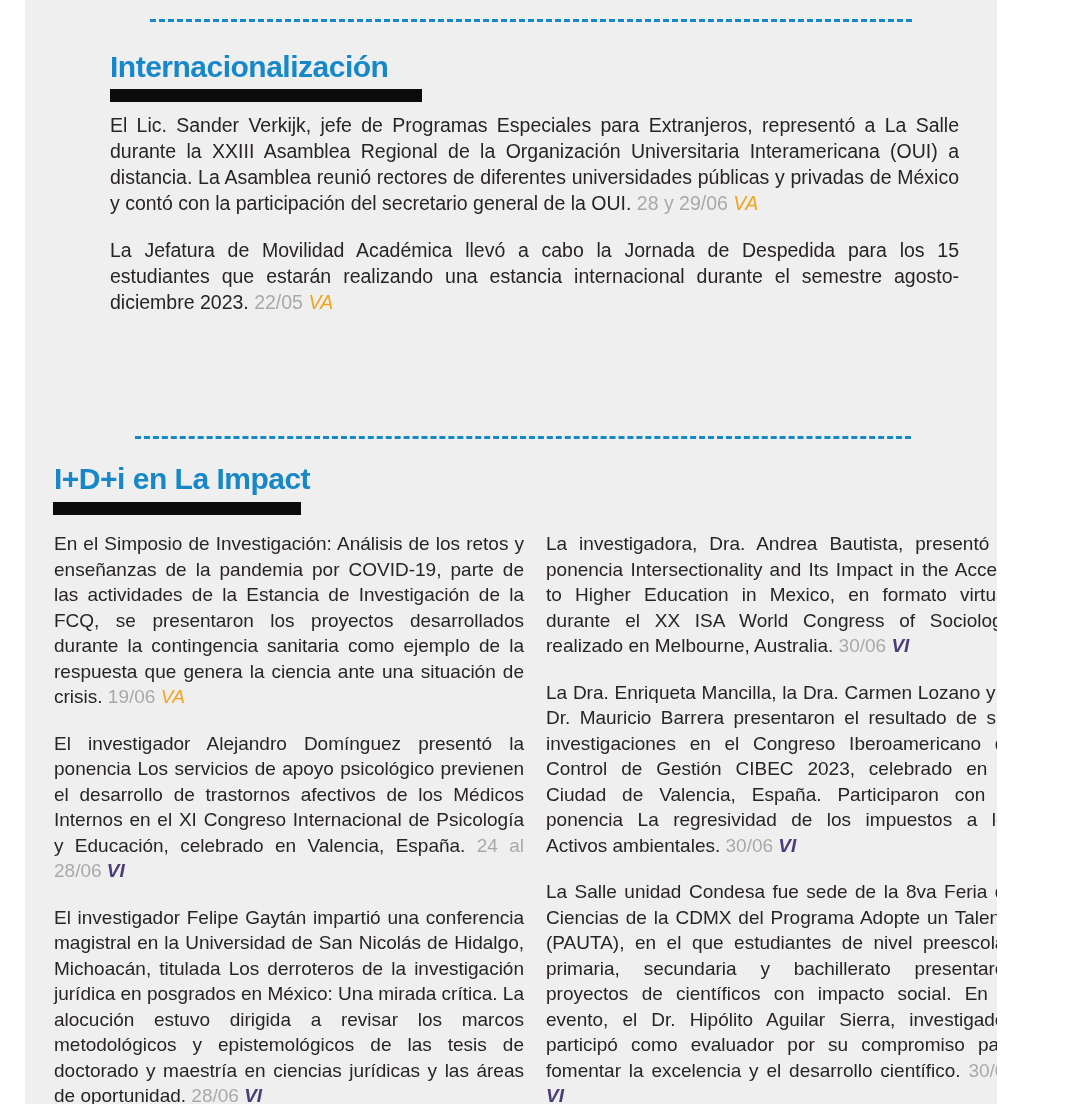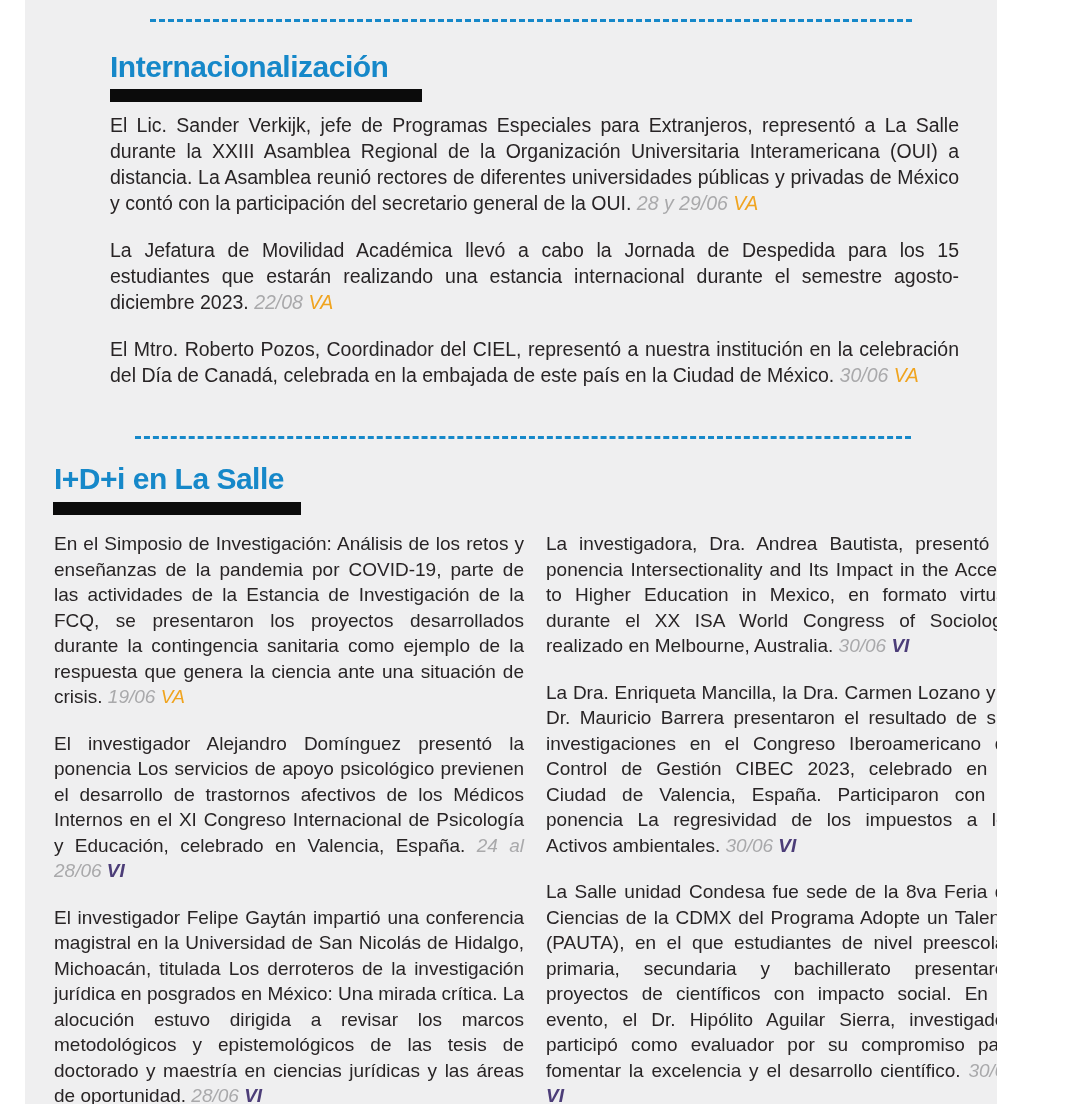--- a/index.html
+++ b/index.html
@@ -69,43 +69,42 @@
   }
   .column {
     width:470px;
     font-size:19px;
     line-height:25.5px;
     text-align:justify;
   }
   .column .paragraph { margin-bottom:21px; }
   .seg-n  { font-style:normal; }
   .seg-i  { }
-  .seg-d  { font-style:italic; color:var(--date-gray); }
+  .seg-d  { color:var(--date-gray); }
   .seg-va { font-style:italic; color:var(--accent-orange);margin-top:44px; }
   .seg-vi { font-style:italic; color:var(--accent-purple);font-weight:bold; }
 </style>
 </head>
 <body>
 
 <div class="sheet">
 
   <div class="dashed-divider divider-1"></div>
 
   <div class="section-title title-1">Internacionalización</div>
   <div class="title-bar bar-1"></div>
 
   <div class="intl-paragraphs">
       <p class="paragraph"><span class="seg-n">El Lic. Sander Verkijk, jefe de Programas Especiales para Extranjeros, representó a La Salle durante la </span><span class="seg-i">XXIII Asamblea Regional de la Organización Universitaria Interamericana (OUI)</span><span class="seg-n"> a distancia. La Asamblea reunió rectores de diferentes universidades públicas y privadas de México y contó con la participación del secretario general de la OUI. </span><span class="seg-d">28 y 29/06 </span><span class="seg-va">VA</span></p>
-      <p class="paragraph"><span class="seg-n">La Jefatura de Movilidad Académica llevó a cabo la Jornada de Despedida para los 15 estudiantes que estarán realizando una estancia internacional durante el semestre agosto-diciembre 2023. </span><span class="seg-d">22/08 </span><span class="seg-va">VA</span></p>
-      <p class="paragraph"><span class="seg-n">El Mtro. Roberto Pozos, Coordinador del CIEL, representó a nuestra institución en la celebración del Día de Canadá, celebrada en la embajada de este país en la Ciudad de México. </span><span class="seg-d">30/06 </span><span class="seg-va">VA</span></p>
+      <p class="paragraph"><span class="seg-n">La Jefatura de Movilidad Académica llevó a cabo la Jornada de Despedida para los 15 estudiantes que estarán realizando una estancia internacional durante el semestre agosto-diciembre 2023. </span><span class="seg-d">22/05 </span><span class="seg-va">VA</span></p>
     </div>
 
   <div class="dashed-divider divider-2"></div>
 
-  <div class="section-title title-2">I+D+i en La Salle</div>
+  <div class="section-title title-2">I+D+i en La Impact</div>
   <div class="title-bar bar-2"></div>
 
   <div class="columns">
     <div class="column">
         <p class="paragraph"><span class="seg-n">En el Simposio de Investigación: </span><span class="seg-i">Análisis de los retos y enseñanzas de la pandemia por COVID-19</span><span class="seg-n">, parte de las actividades de la Estancia de Investigación de la FCQ, se presentaron los proyectos desarrollados durante la contingencia sanitaria como ejemplo de la respuesta que genera la ciencia ante una situación de crisis. </span><span class="seg-d">19/06 </span><span class="seg-va">VA</span></p>
         <p class="paragraph"><span class="seg-n">El investigador Alejandro Domínguez presentó la ponencia </span><span class="seg-i">Los servicios de apoyo psicológico previenen el desarrollo de trastornos afectivos de los Médicos Internos</span><span class="seg-n"> en el </span><span class="seg-i">XI Congreso Internacional de Psicología y Educación</span><span class="seg-n">, celebrado en Valencia, España. </span><span class="seg-d">24 al 28/06 </span><span class="seg-vi">VI</span></p>
         <p class="paragraph"><span class="seg-n">El investigador Felipe Gaytán impartió una conferencia magistral en la Universidad de San Nicolás de Hidalgo, Michoacán, titulada </span><span class="seg-i">Los derroteros de la investigación jurídica en posgrados en México: Una mirada crítica</span><span class="seg-n">. La alocución estuvo dirigida a revisar los marcos metodológicos y epistemológicos de las tesis de doctorado y maestría en ciencias jurídicas y las áreas de oportunidad. </span><span class="seg-d">28/06 </span><span class="seg-vi">VI</span></p>
       </div>
     <div class="column">
         <p class="paragraph"><span class="seg-n">La investigadora, Dra. Andrea Bautista, presentó la ponencia </span><span class="seg-i">Intersectionality and Its Impact in the Access to Higher Education in Mexico,</span><span class="seg-n"> en formato virtual, durante el </span><span class="seg-i">XX ISA World Congress of Sociology,</span><span class="seg-n"> realizado en Melbourne, Australia. </span><span class="seg-d">30/06 </span><span class="seg-vi">VI</span></p>

